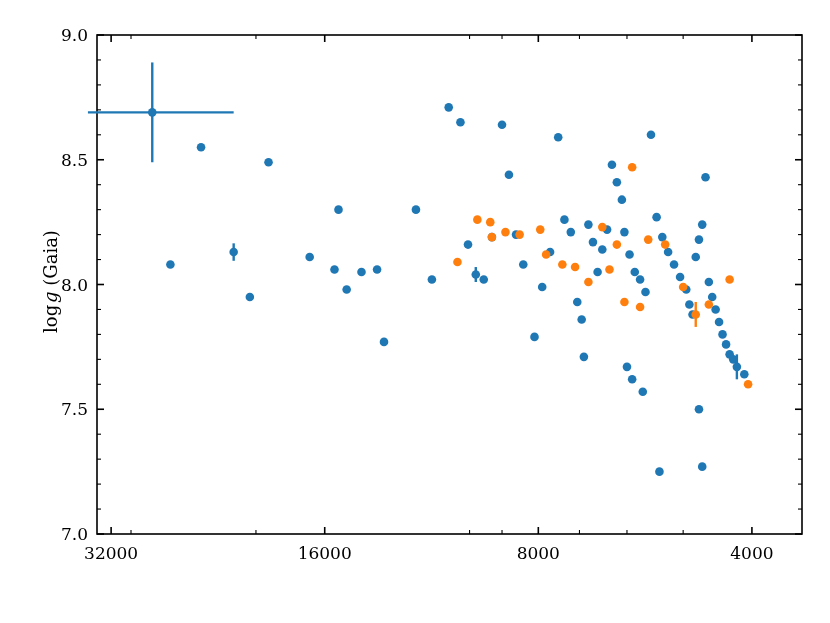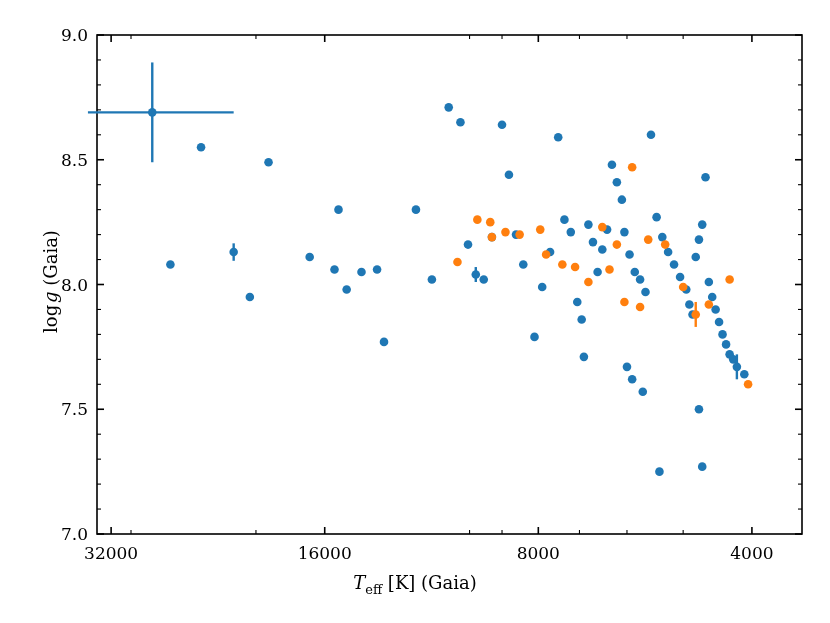--- a/index.html
+++ b/index.html
@@ -398,15 +398,14 @@
           <text x="538.3176343383155" y="559" text-anchor="middle" class="ticklabel">8000</text>
           <text x="751.9181102405853" y="559" text-anchor="middle" class="ticklabel">4000</text>
           <text x="88" y="41" text-anchor="end" class="ticklabel">9.0</text>
           <text x="88" y="165.75" text-anchor="end" class="ticklabel">8.5</text>
           <text x="88" y="290.5" text-anchor="end" class="ticklabel">8.0</text>
           <text x="88" y="415.25" text-anchor="end" class="ticklabel">7.5</text>
           <text x="88" y="540" text-anchor="end" class="ticklabel">7.0</text>
         </g>
     </svg>
     <div id="ylab" style="position: absolute; left: -250px; top: 270.5px; width: 600px; text-align: center; transform: rotate(-90deg); transform-origin: center center; font-family: &quot;DejaVu Serif&quot;, serif; font-size: 18px; color: rgb(0, 0, 0);"><span>log <i>g</i> (Gaia)</span></div>
-    <div id="xlab" style="position: absolute; left: 0px; top: 572px; width: 830px; text-align: center; font-family: &quot;DejaVu Serif&quot;, serif; font-size: 18px; color: rgb(0, 0, 0);"><span><i>T</i><sub style="font-size:0.72em;">eff</sub> [K] (Gaia)</span></div>
   </div>
 </div>
 
 </body></html>

